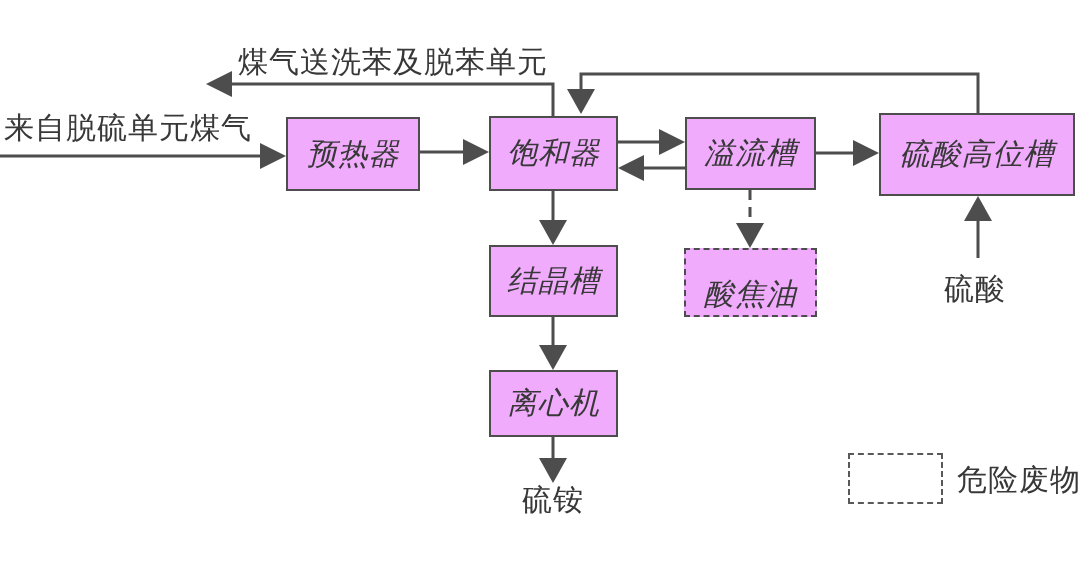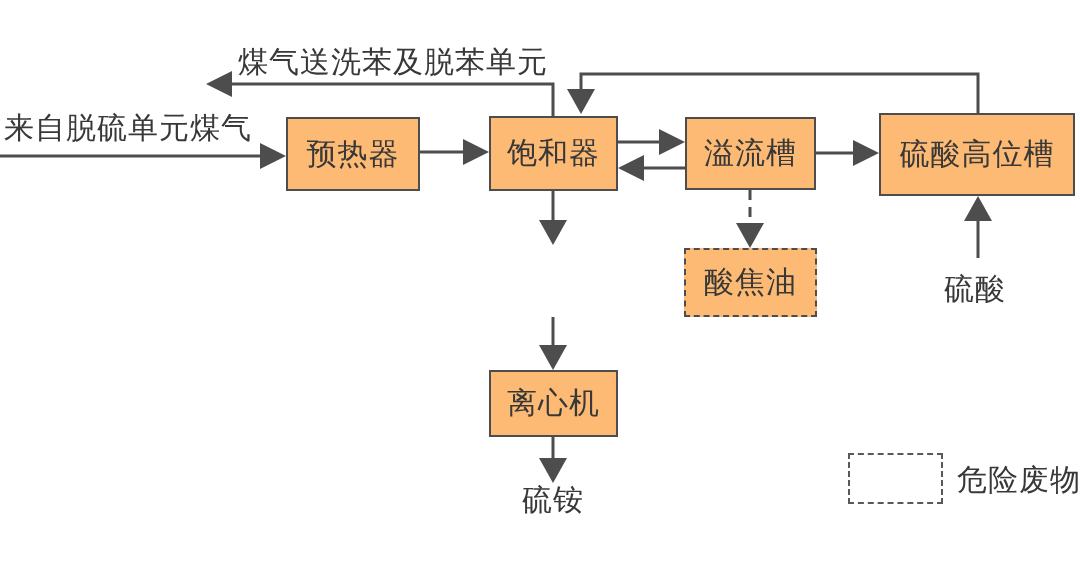--- a/index.html
+++ b/index.html
@@ -13,28 +13,29 @@
   }
   .connectors {
     position: absolute;
     left: 0; top: 0;
     width: 1080px; height: 575px;
   }
   .node {
     position: absolute;
     box-sizing: border-box;
     border: 2.5px solid #4d4d4d;
-    background: #fdba74;
+    background: #f0abfc;
     display: flex;
     align-items: center;
     justify-content: center;
     font-size: 30px;
     color: #383838;
     letter-spacing: 1px;
     white-space: nowrap;
+    font-style: italic;
   }
   .node.dashed { border-style: dashed; }
   .flow-label {
     position: absolute;
     font-size: 30px;
     color: #383838;
     letter-spacing: 1px;
     white-space: nowrap;
     line-height: 1.1;
   }
@@ -122,26 +123,29 @@
   </div>
 
   <div class="node" style="left:879px; top:113px; width:196px; height:83px;">
     <span>硫酸高位槽</span>
   </div>
 
   <div class="node" style="left:685px; top:117px; width:131px; height:73px;">
     <span>溢流槽</span>
   </div>
 
+  <div class="node" style="left:489px; top:245px; width:129px; height:72px;">
+    <span>结晶槽</span>
+  </div>
 
   <div class="node" style="left:489px; top:370px; width:129px; height:67px;text-align:right;">
     <span>离心机</span>
   </div>
 
-  <div class="node dashed" style="left:684px; top:248px; width:133px; height:69px;">
+  <div class="node dashed" style="left:684px; top:248px; width:133px; height:69px;align-items:flex-end;">
     <span>酸焦油</span>
   </div>
 
   <div class="flow-label" style="left:238px; top:45px;">煤气送洗苯及脱苯单元</div>
 
   <div class="flow-label" style="left:4px; top:111px;">来自脱硫单元煤气</div>
 
   <div class="flow-label" style="left:944px; top:264px;margin-top:8px;">硫酸</div>
 
   <div class="flow-label" style="left:522px; top:486px;font-family:Liberation Mono, monospace;">硫铵</div>

